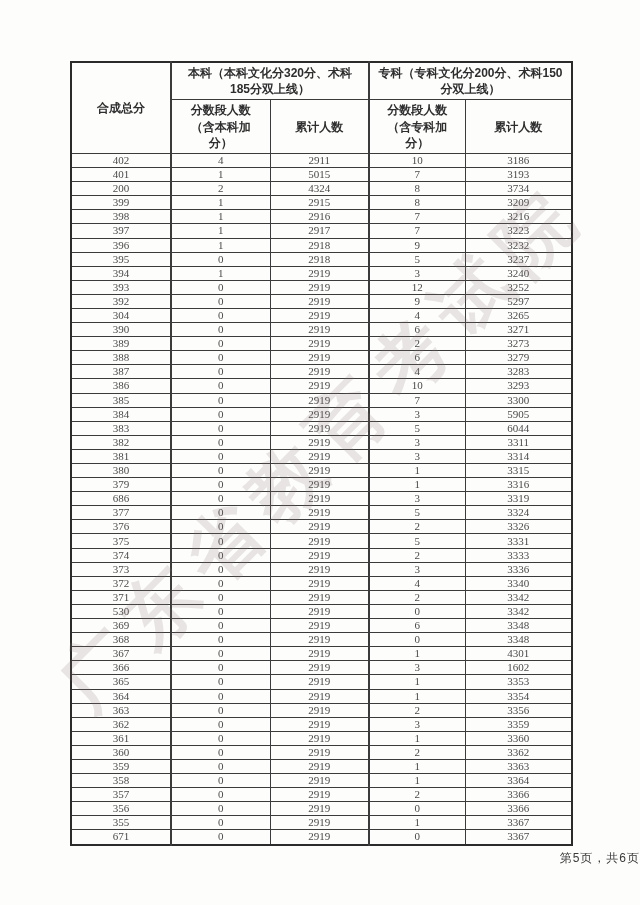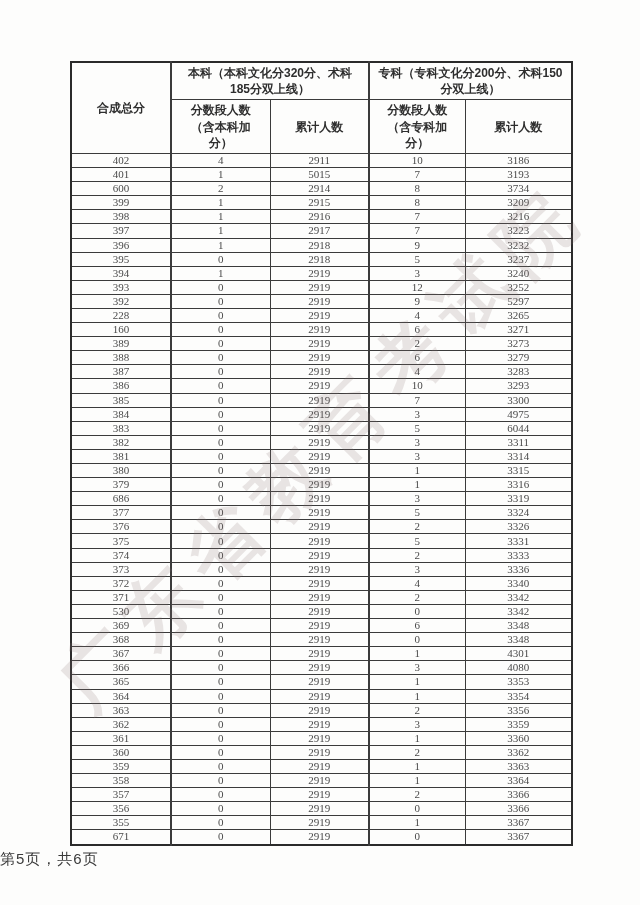--- a/index.html
+++ b/index.html
@@ -69,22 +69,22 @@
     z-index: 10;
     pointer-events: none;
     font-family: "Liberation Sans", sans-serif;
   }
   
   .footer {
     position: absolute;
     top: 850px;
     left: 0;
     width: 100%;
-    text-align: left;
-    font-size: 15px;
+    text-align: right;
+    font-size: 12px;
     letter-spacing: 1px;
     color: #3a3a3a;
     font-family: "Liberation Sans", sans-serif;
   }
 </style>
 </head>
 <body>
 
 <div class="page">
 
@@ -118,23 +118,23 @@
           <td>3186</td>
         </tr>
         <tr>
           <td>401</td>
           <td class="b-thick-left">1</td>
           <td>5015</td>
           <td class="b-thick-left">7</td>
           <td>3193</td>
         </tr>
         <tr>
-          <td>600</td>
-          <td class="b-thick-left">2</td>
-          <td>2914</td>
+          <td>200</td>
+          <td class="b-thick-left">2</td>
+          <td>4324</td>
           <td class="b-thick-left">8</td>
           <td>3734</td>
         </tr>
         <tr>
           <td>399</td>
           <td class="b-thick-left">1</td>
           <td>2915</td>
           <td class="b-thick-left">8</td>
           <td>3209</td>
         </tr>
@@ -181,28 +181,28 @@
           <td>3252</td>
         </tr>
         <tr>
           <td>392</td>
           <td class="b-thick-left">0</td>
           <td>2919</td>
           <td class="b-thick-left">9</td>
           <td>5297</td>
         </tr>
         <tr>
-          <td>228</td>
+          <td>304</td>
           <td class="b-thick-left">0</td>
           <td>2919</td>
           <td class="b-thick-left">4</td>
           <td>3265</td>
         </tr>
         <tr>
-          <td>160</td>
+          <td>390</td>
           <td class="b-thick-left">0</td>
           <td>2919</td>
           <td class="b-thick-left">6</td>
           <td>3271</td>
         </tr>
         <tr>
           <td>389</td>
           <td class="b-thick-left">0</td>
           <td>2919</td>
           <td class="b-thick-left">2</td>
@@ -234,21 +234,21 @@
           <td class="b-thick-left">0</td>
           <td>2919</td>
           <td class="b-thick-left">7</td>
           <td>3300</td>
         </tr>
         <tr>
           <td>384</td>
           <td class="b-thick-left">0</td>
           <td>2919</td>
           <td class="b-thick-left">3</td>
-          <td>4975</td>
+          <td>5905</td>
         </tr>
         <tr>
           <td>383</td>
           <td class="b-thick-left">0</td>
           <td>2919</td>
           <td class="b-thick-left">5</td>
           <td>6044</td>
         </tr>
         <tr>
           <td>382</td>
@@ -360,21 +360,21 @@
           <td class="b-thick-left">0</td>
           <td>2919</td>
           <td class="b-thick-left">1</td>
           <td>4301</td>
         </tr>
         <tr>
           <td>366</td>
           <td class="b-thick-left">0</td>
           <td>2919</td>
           <td class="b-thick-left">3</td>
-          <td>4080</td>
+          <td>1602</td>
         </tr>
         <tr>
           <td>365</td>
           <td class="b-thick-left">0</td>
           <td>2919</td>
           <td class="b-thick-left">1</td>
           <td>3353</td>
         </tr>
         <tr>
           <td>364</td>

